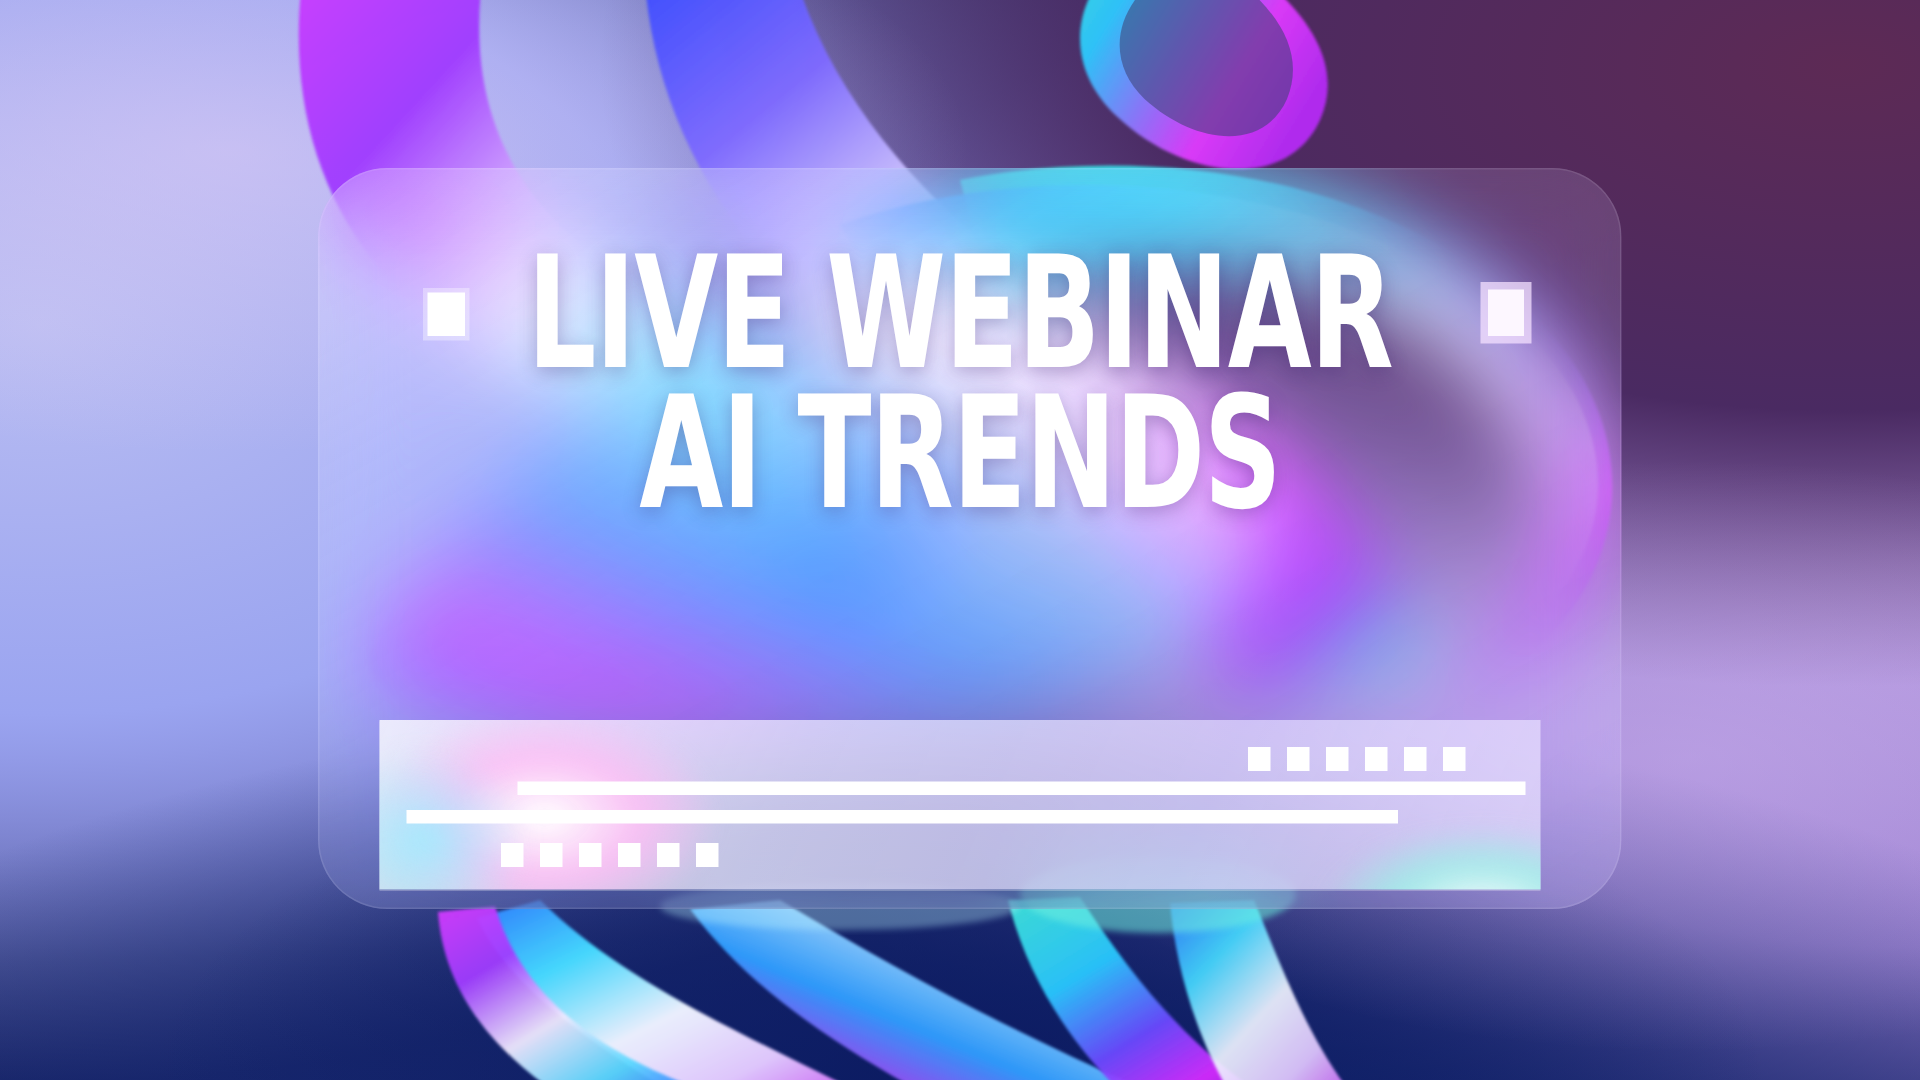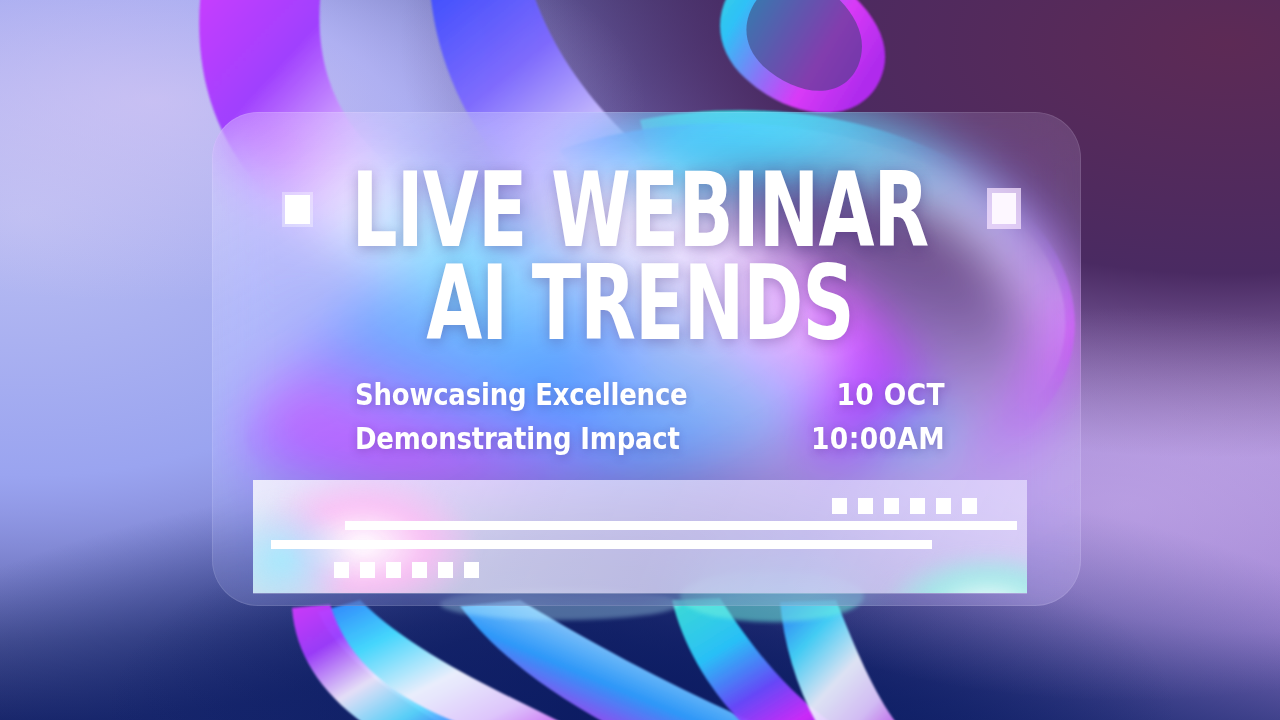--- a/index.html
+++ b/index.html
@@ -257,30 +257,20 @@
 
   <div class="headline-wrap">
 
     <div class="deco-square sq-left"></div>
     <div class="deco-square sq-right"></div>
 
     <div class="line-title" id="title1">LIVE WEBINAR</div>
 
     <div class="line-title" id="title2">AI TRENDS</div>
 
-    <div class="info-row">
-      <div class="subtitle-block">
-        <div>Showcasing Excellence</div>
-        <div>Demonstrating Impact</div>
-      </div>
-      <div class="when-block">
-        <div>10 OCT</div>
-        <div>10:00AM</div>
-      </div>
-    </div>
   </div>
 
   <div class="panel">
     <div class="panel-glow-a"></div>
     <div class="panel-glow-b"></div>
     <div class="panel-glow-c"></div>
 
     <div class="dot-row dots-top" id="dots-top">
         <div class="dot"></div>
         <div class="dot"></div>

